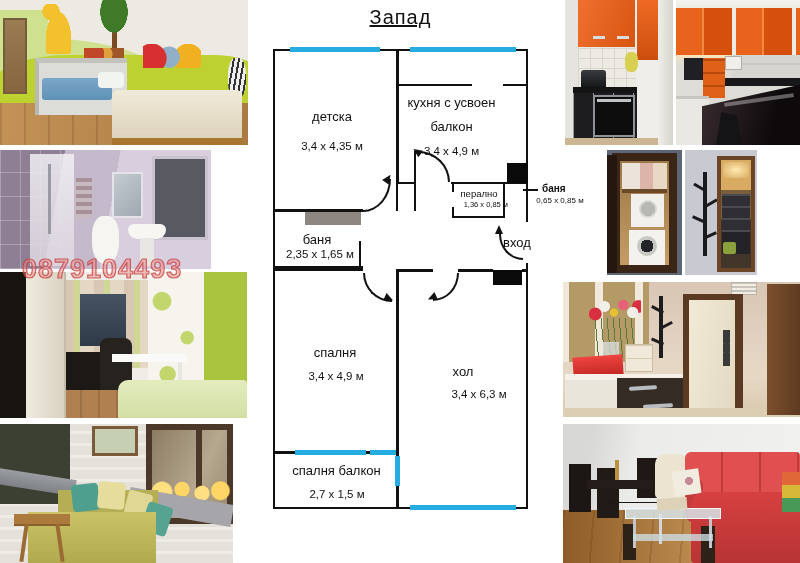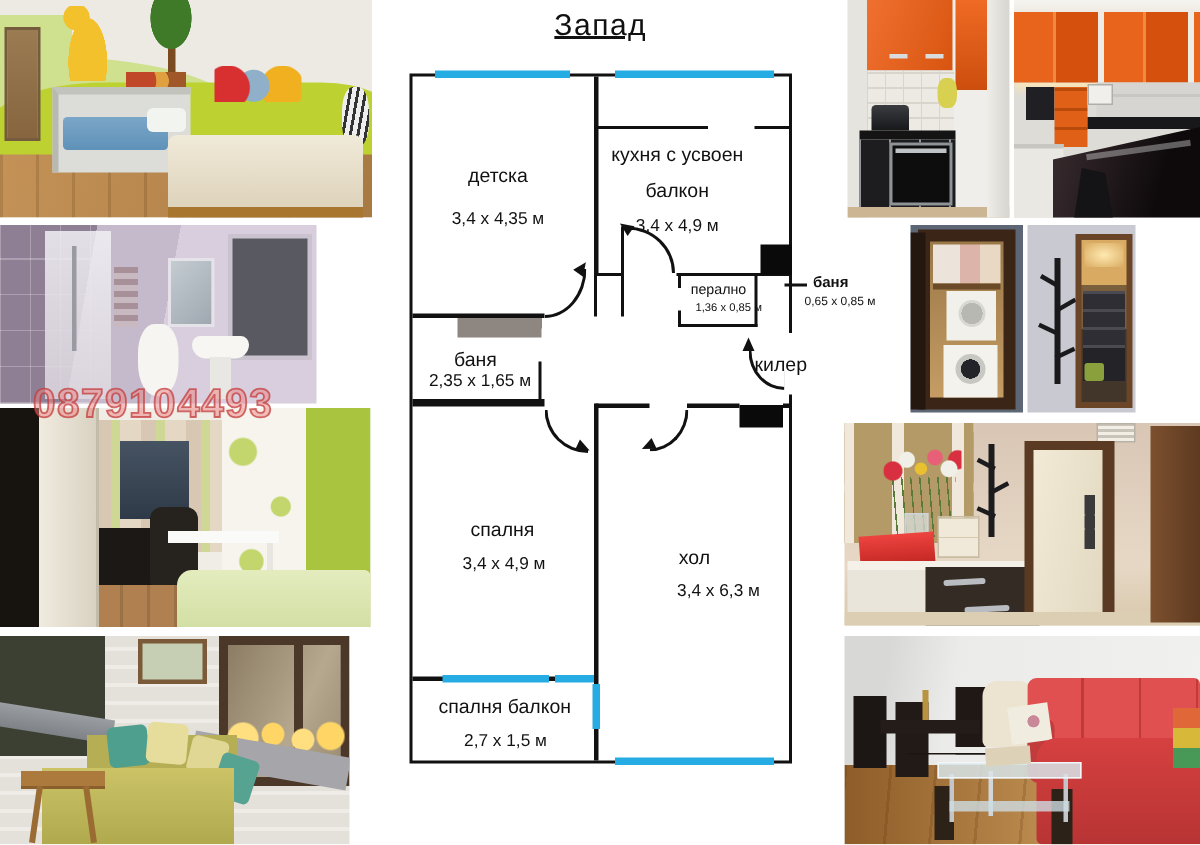--- a/index.html
+++ b/index.html
@@ -295,21 +295,21 @@
     <div class="rlbl" style="left:0;top:182px;width:84px;">баня</div>
     <div class="rdim" style="left:0;top:197px;width:90px;">2,35 х 1,65 м</div>
     <div class="slbl" style="left:178px;top:137px;width:52px;">перално</div>
     <div class="sdim" style="left:175px;top:149px;width:58px;">1,36 х 0,85 м</div>
     <div class="rlbl" style="left:10px;top:295px;width:100px;">спалня</div>
     <div class="rdim" style="left:11px;top:319px;width:100px;">3,4 х 4,9 м</div>
     <div class="rlbl" style="left:138px;top:314px;width:100px;">хол</div>
     <div class="rdim" style="left:154px;top:337px;width:100px;">3,4 х 6,3 м</div>
     <div class="rlbl" style="left:4px;top:413px;width:115px;">спалня балкон</div>
     <div class="rdim" style="left:12px;top:437px;width:100px;">2,7 х 1,5 м</div>
-    <div class="rlbl" style="left:228px;top:185px;width:52px;text-align:left;white-space:nowrap;">килер</div>
+    <div class="rlbl" style="left:228px;top:185px;width:52px;text-align:left;white-space:nowrap;">вход</div>
   </div>
 
   <div class="w" style="left:523px;top:189px;width:15px;height:2px;"></div>
   <div class="klbl" style="left:542px;top:183px;">баня</div>
   <div class="kdim" style="left:534px;top:196px;width:52px;text-align:center;">0,65 х 0,85 м</div>
 
   <div id="p1" class="photo" style="left:0;top:0;width:248px;height:145px;">
     <div class="ph p1-leftwall"></div>
     <div class="ph p1-band2"></div>
     <div class="ph p1-band"></div>

